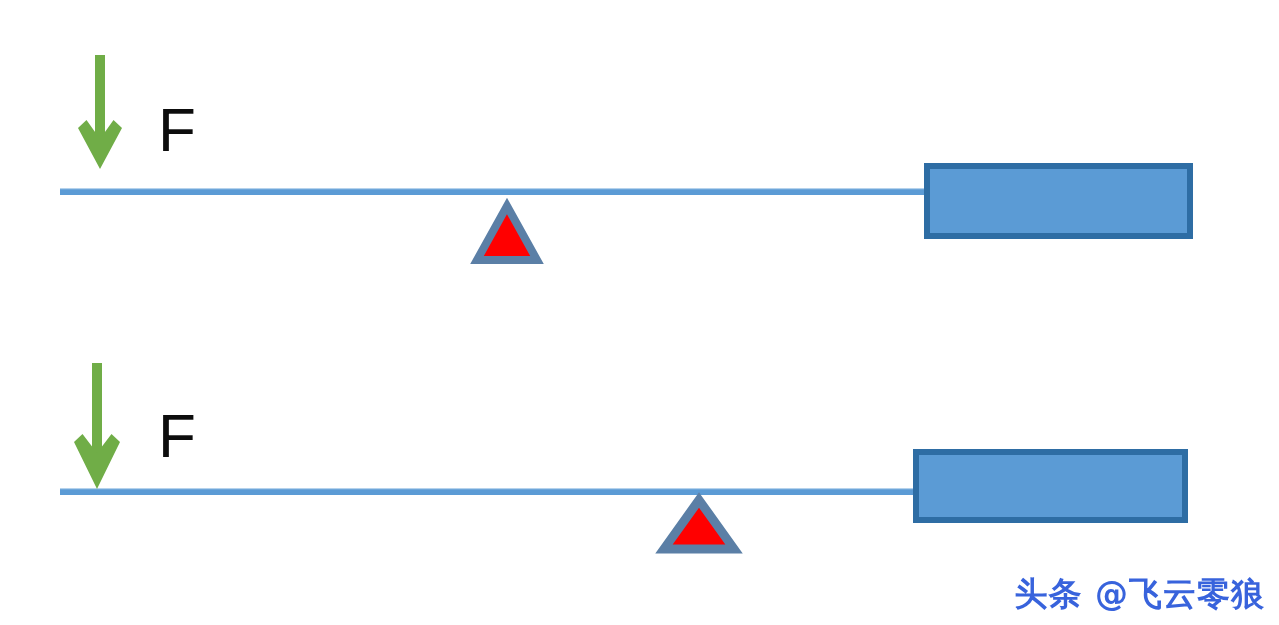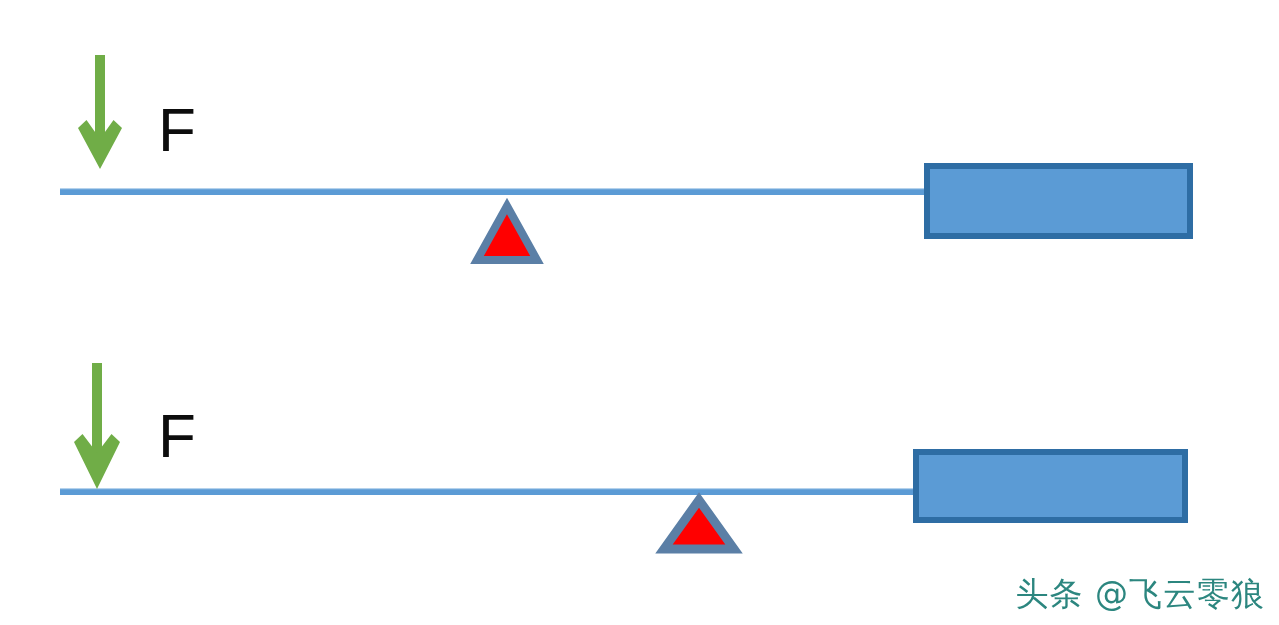--- a/index.html
+++ b/index.html
@@ -42,22 +42,22 @@
     left: 158px;
     top: 405px;
     font-size: 62px;
   }
   .watermark {
     position: absolute;
     right: 14px;
     bottom: 8px;
     font-family: "DejaVu Sans", sans-serif;
     font-size: 33px;
-    font-weight: 400;
-    color: #0f766e;
+    font-weight: 700;
+    color: #1d4ed8;
     opacity: 0.88;
     letter-spacing: 1px;
     white-space: nowrap;
     user-select: none;
   }
 </style>
 </head>
 <body>
 
 <div id="stage">

